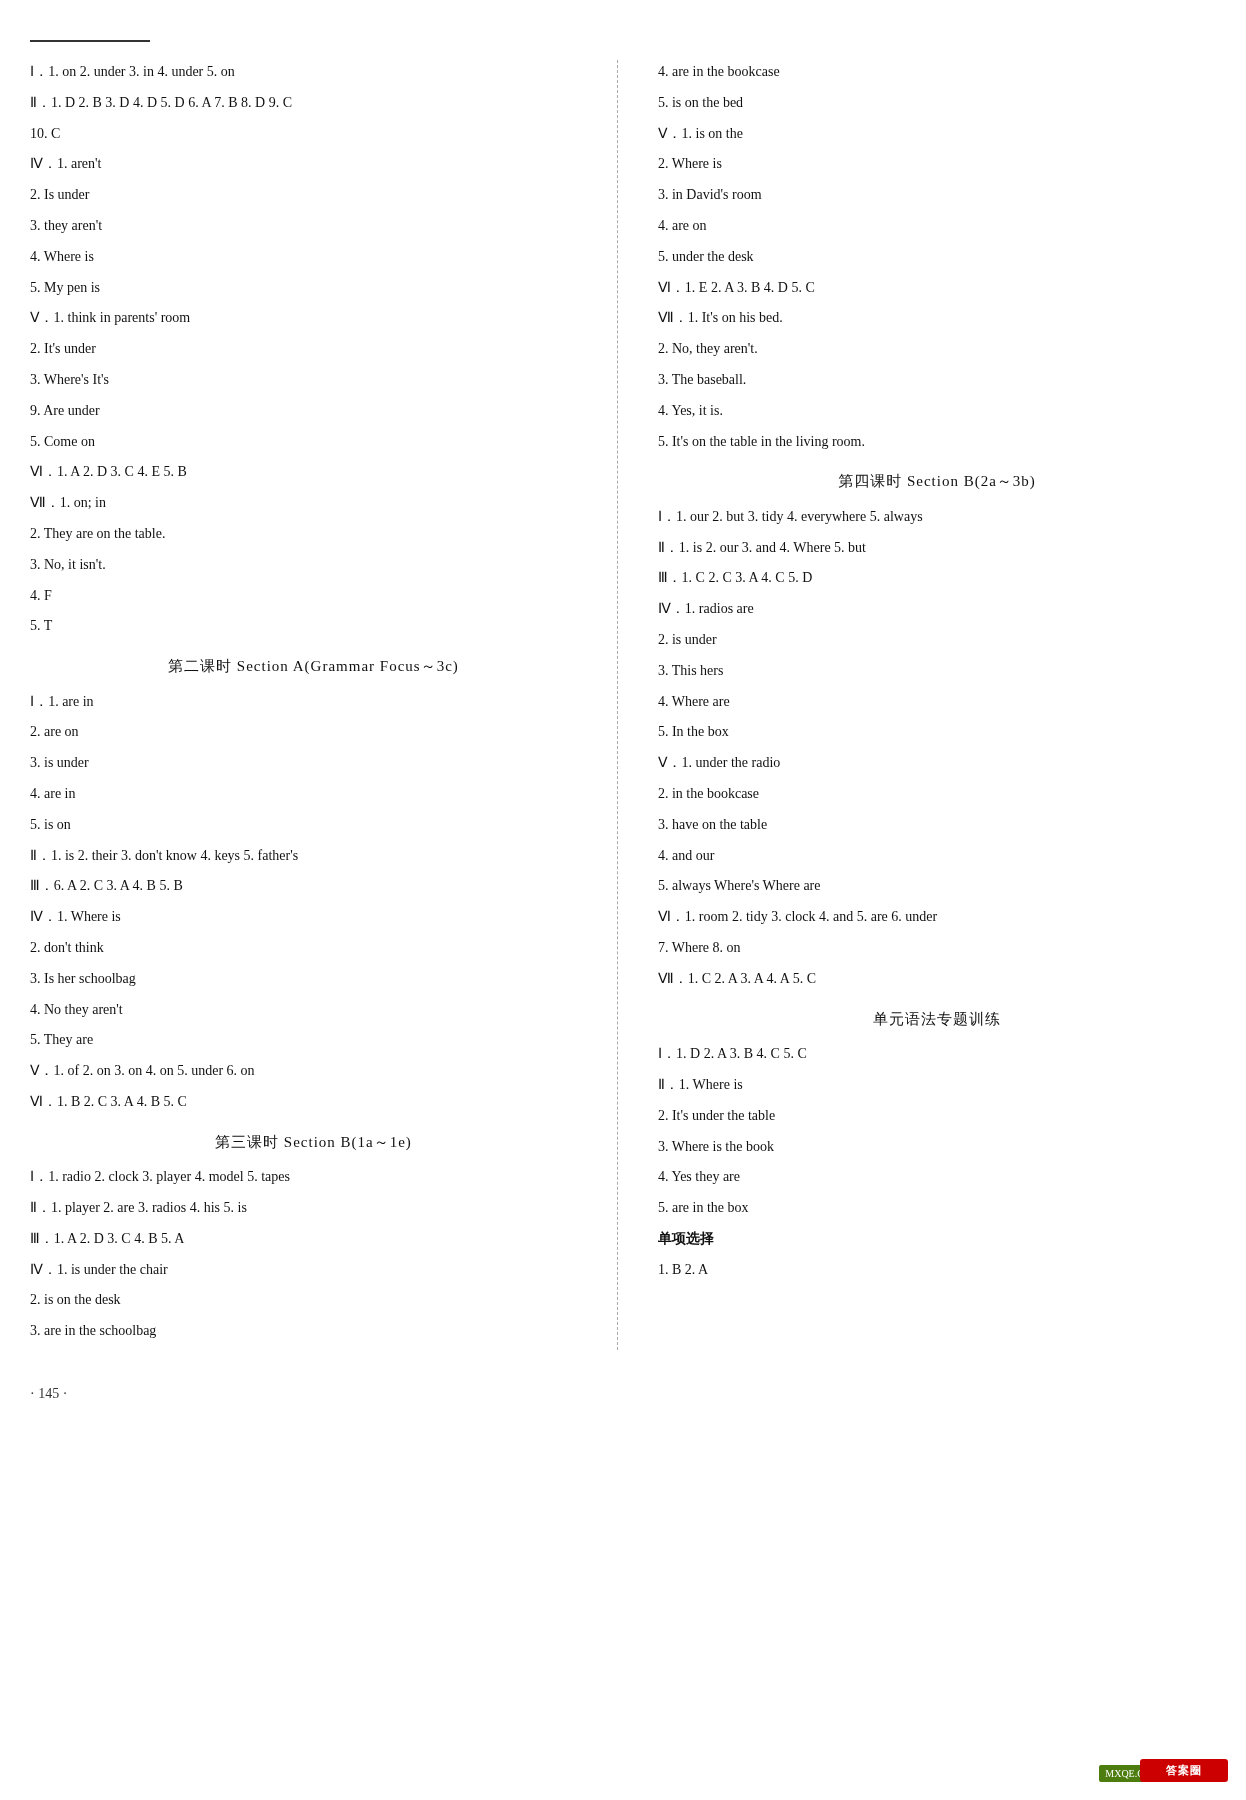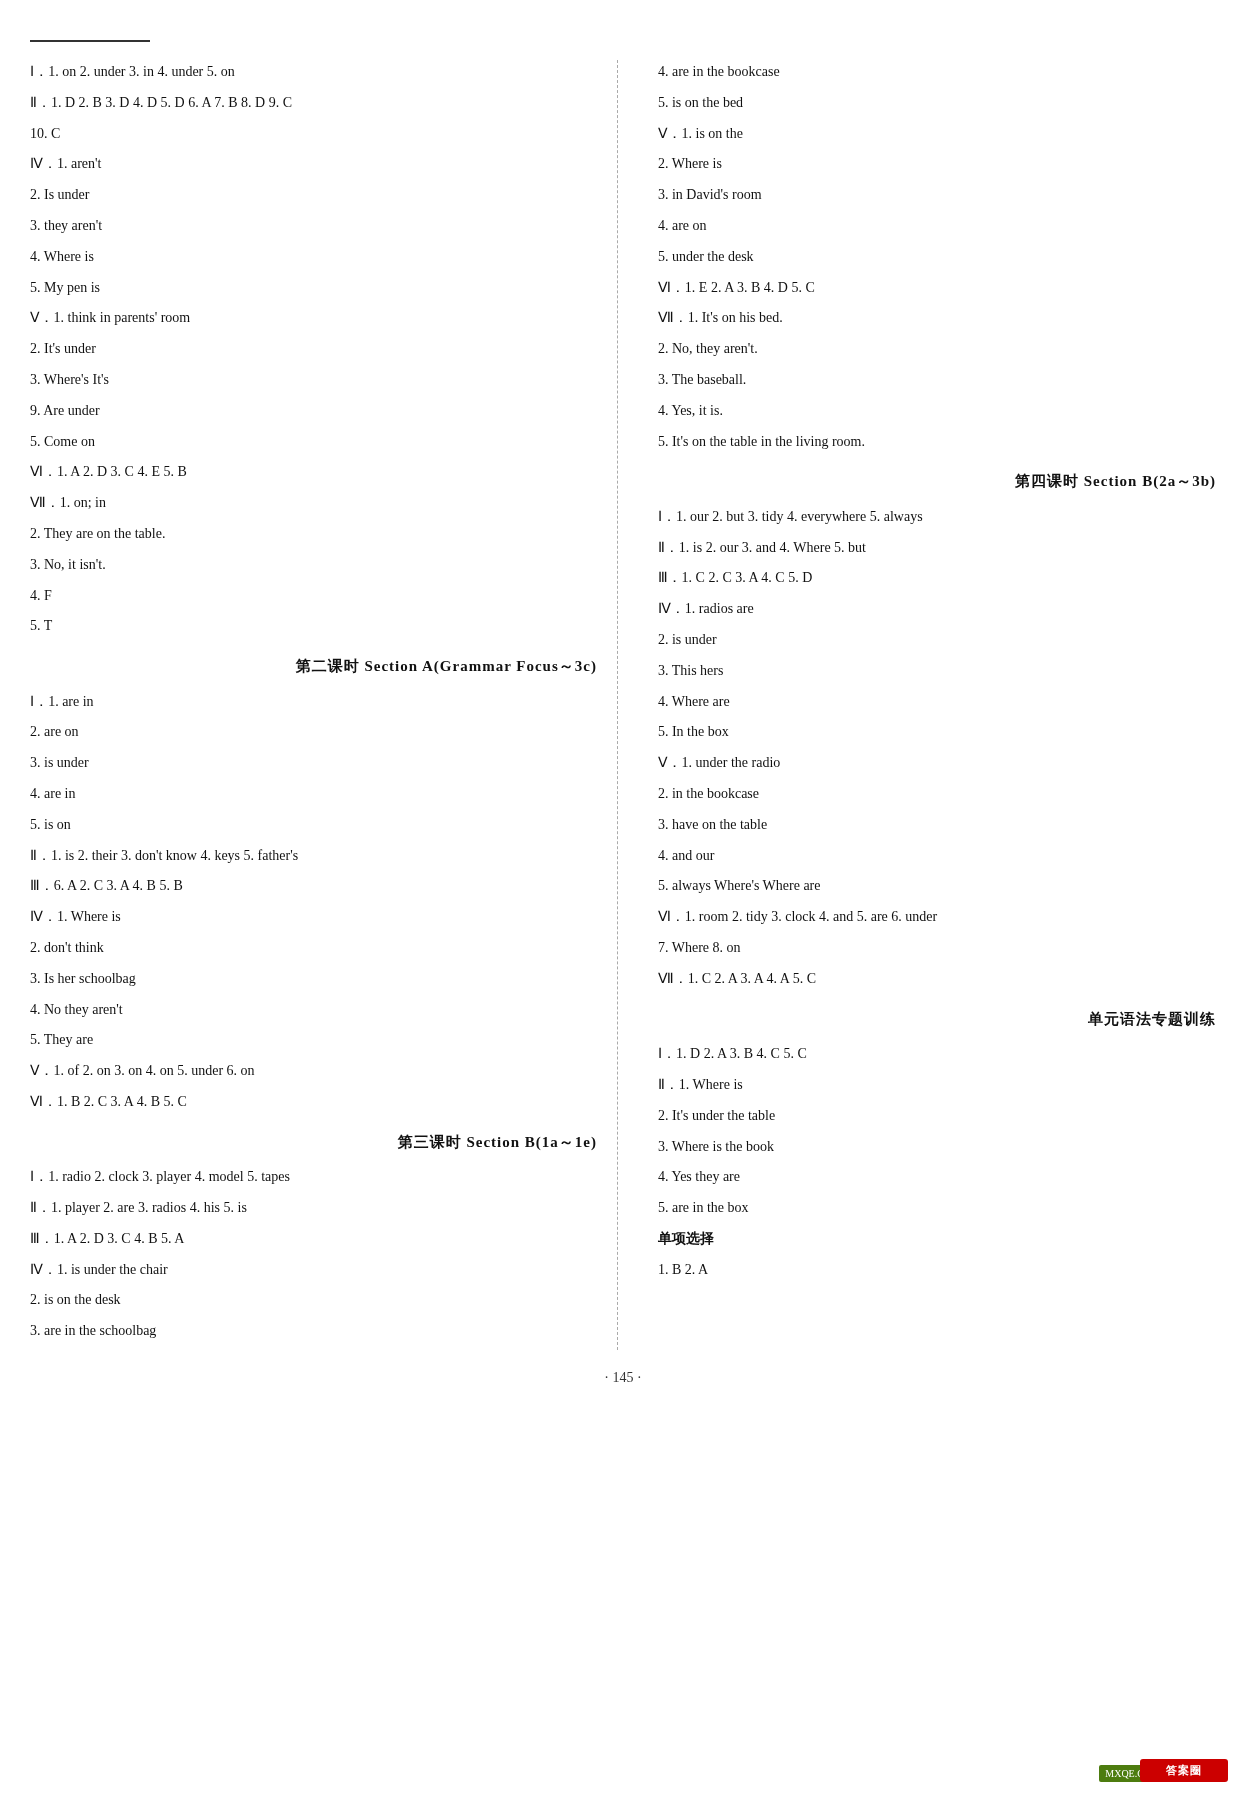--- a/index.html
+++ b/index.html
@@ -38,30 +38,30 @@
     .col-right {
       width: 50%;
       padding-left: 30px;
     }
     .line {
       margin-bottom: 7px;
       line-height: 1.7;
       font-size: 14px;
     }
     .section-title {
-      text-align: right;
+      text-align: center;
       font-size: 15px;
-      font-weight: bold;
+      font-weight: normal;
       margin: 16px 0 10px 0;
       letter-spacing: 1px;
     }
     .bold { font-weight: bold; }
     .page-num {
-      text-align: center;
-      margin-top: 20px;
+      text-align: left;
+      margin-top: 36px;
       font-size: 14px;
       color: #333;
     }
     .watermark {
       position: absolute;
       bottom: 18px;
       right: 18px;
       background: #c00;
       color: #fff;
       font-size: 11px;

